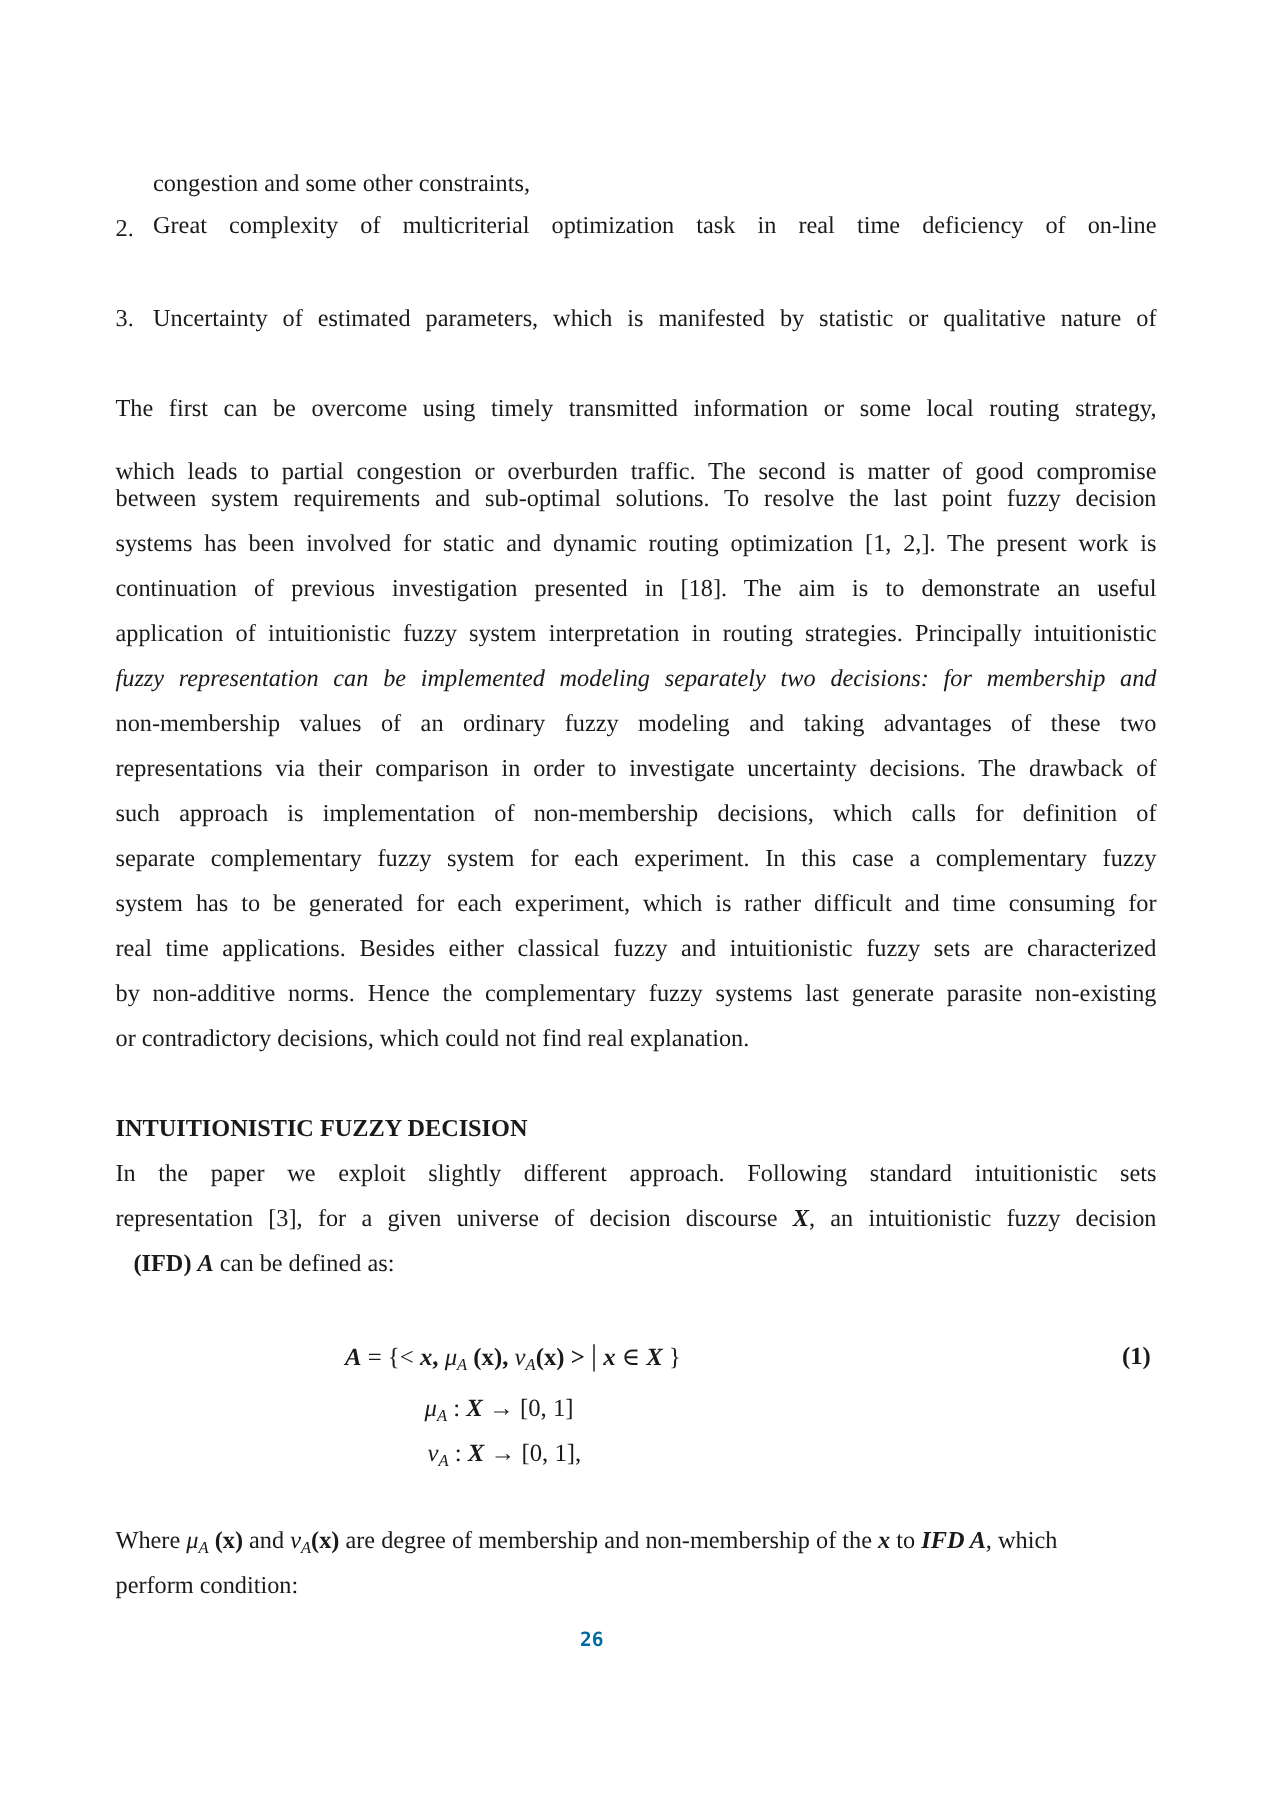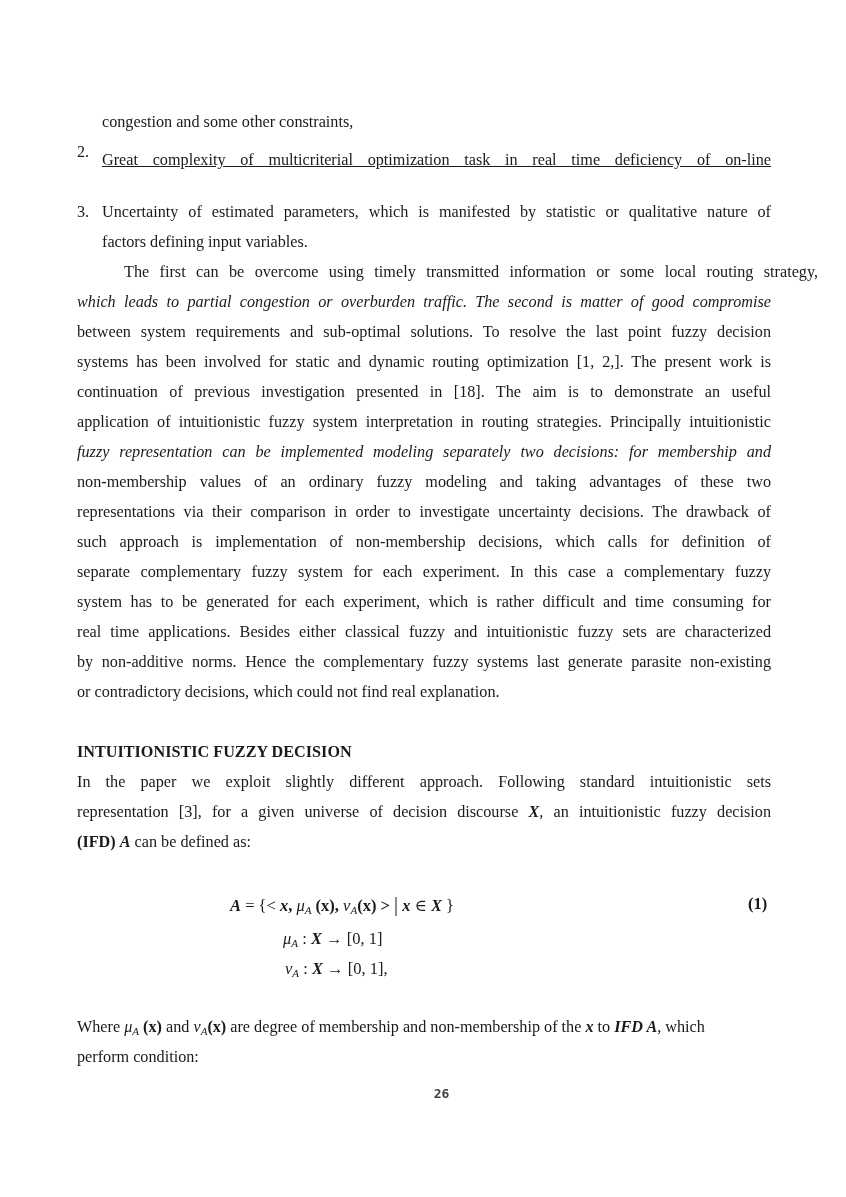--- a/index.html
+++ b/index.html
@@ -18,40 +18,39 @@
   .num { position: absolute; left: 77px; font-size: 16.2px; line-height: 20px; }
   .heading { font-weight: bold; }
   .b { font-weight: bold; }
   .i { font-style: italic; }
   .bi { font-weight: bold; font-style: italic; }
   .formula { position: absolute; font-size: 16.5px; line-height: 20px; white-space: nowrap; }
   .sub { font-size: 11px; vertical-align: -3px; font-style: italic; }
   .eqnum { position: absolute; left: 748px; font-weight: bold; font-size: 16.5px; line-height: 20px; }
   .pagenum {
     position: absolute; left: 0; width: 789px; text-align: center; top: 1086px;
-    font-family: "DejaVu Sans Mono", monospace; font-size: 13px; font-weight: bold; color: #404040; padding-left: 47px;
+    font-family: "DejaVu Sans Mono", monospace; font-size: 13px; font-weight: bold; color: #0369a1;
   }
 </style>
 </head>
 <body>
 
 <div class="page">
 
   <div class="line" style="top:112px; left:102px;">congestion and some other constraints,</div>
 
   <div class="num" style="top:142px;">2.</div>
-  <div class="line indent just" style="top:150px;text-decoration:underline;">Great complexity of multicriterial optimization task in real time deficiency of on-line</div>
+  <div class="line indent just" style="top:140px;">Great complexity of multicriterial optimization task in real time deficiency of on-line</div>
 
   <div class="num" style="top:202px;">3.</div>
   <div class="line indent just" style="top:202px;">Uncertainty of estimated parameters, which is manifested by statistic or qualitative nature of</div>
-  <div class="line indent" style="top:232px;">factors defining input variables.</div>
 
   <div>
-    <div class="line just" style="top:262px;margin-left:47px;">The first can be overcome using timely transmitted information or some local routing strategy,</div>
-    <div class="line just" style="top:292px;font-style:italic;">which leads to partial congestion or overburden traffic. The second is matter of good compromise</div>
+    <div class="line just" style="top:262px;">The first can be overcome using timely transmitted information or some local routing strategy,</div>
+    <div class="line just" style="top:304px;">which leads to partial congestion or overburden traffic. The second is matter of good compromise</div>
     <div class="line just" style="top:322px;">between system requirements and sub-optimal solutions. To resolve the last point fuzzy decision</div>
     <div class="line just" style="top:352px;">systems has been involved for static and dynamic routing optimization [1, 2,]. The present work is</div>
     <div class="line just" style="top:382px;">continuation of previous investigation presented in [18]. The aim is to demonstrate an useful</div>
     <div class="line just" style="top:412px;">application of intuitionistic fuzzy system interpretation in routing strategies. Principally intuitionistic</div>
     <div class="line just" style="top:442px;font-style:italic;">fuzzy representation can be implemented modeling separately two decisions: for membership and</div>
     <div class="line just" style="top:472px;">non-membership values of an ordinary fuzzy modeling and taking advantages of these two</div>
     <div class="line just" style="top:502px;">representations via their comparison in order to investigate uncertainty decisions. The drawback of</div>
     <div class="line just" style="top:532px;">such approach is implementation of non-membership decisions, which calls for definition of</div>
     <div class="line just" style="top:562px;">separate complementary fuzzy system for each experiment. In this case a complementary fuzzy</div>
     <div class="line just" style="top:592px;">system has to be generated for each experiment, which is rather difficult and time consuming for</div>
@@ -60,21 +59,21 @@
     <div class="line" style="top:682px;">or contradictory decisions, which could not find real explanation.</div>
   </div>
 
   <div class="line heading" style="top:742px;">INTUITIONISTIC FUZZY DECISION</div>
 
   <div>
     <div class="line just" style="top:772px;">In the paper we exploit slightly different approach. Following standard intuitionistic sets</div>
     <div class="line just" style="top:802px;">
       <span>representation [3], for a given universe of decision discourse </span><span class="bi">X</span><span>, an intuitionistic fuzzy decision</span>
     </div>
-    <div class="line" style="top:832px;">
+    <div class="line" style="top:832px;margin-left:12px;">
       <span class="b">(IFD)</span> <span class="bi">A</span><span> can be defined as:</span>
     </div>
   </div>
 
   <div>
     <div class="formula" style="left:230px; top:894px;">
       <span class="bi">A</span><span> = {&lt; </span><span class="bi">x</span><span class="b">, </span><span class="i">μ</span><span class="sub">A</span><span class="b"> (x)</span><span class="b">, </span><span class="i">ν</span><span class="sub">A</span><span class="b">(x)</span><span class="b"> &gt; </span><span style="font-size:20px;">|</span><span class="bi"> x</span><span> ∈ </span><span class="bi">X</span><span> }</span>
     </div>
     <div class="eqnum" style="top:894px;">(1)</div>
 

